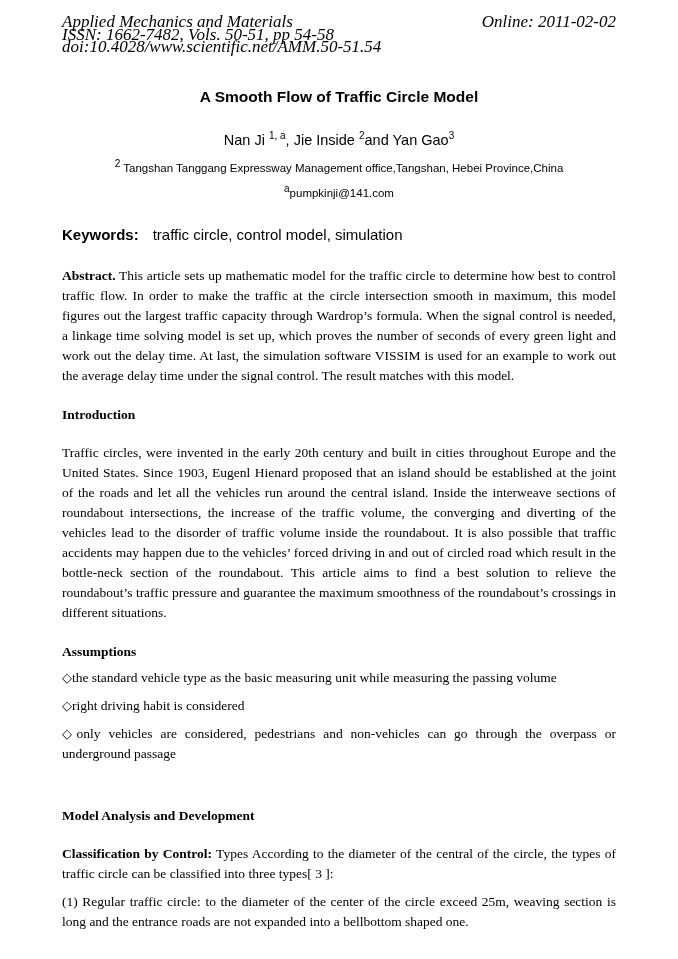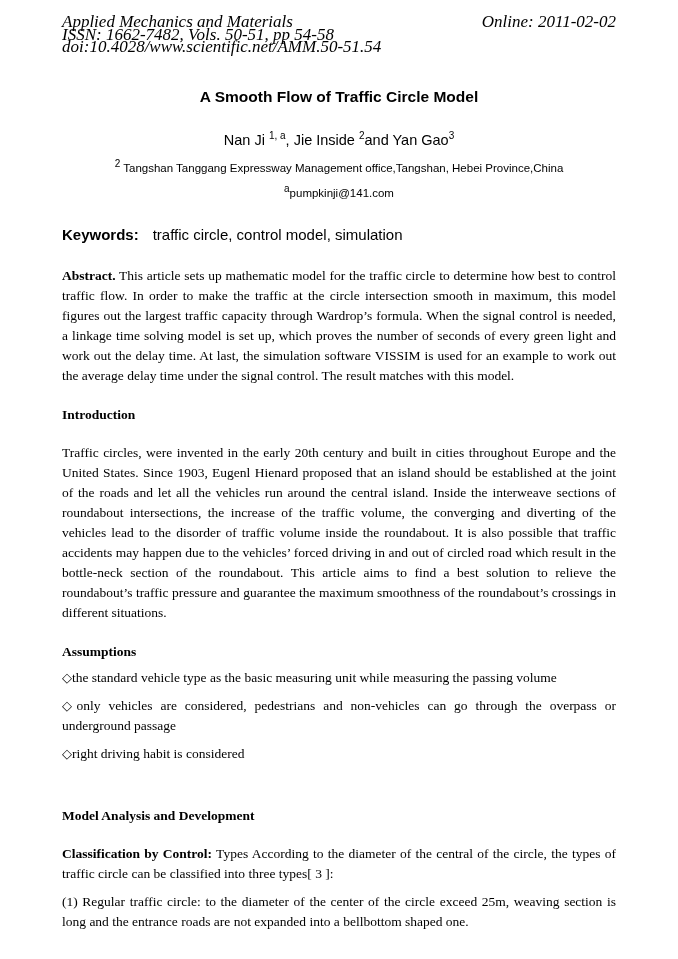--- a/index.html
+++ b/index.html
@@ -101,20 +101,20 @@
 
   <div class="keywords"><span class="kw-label">Keywords:</span><span class="kw-value">traffic circle, control model, simulation</span></div>
 
   <p class="para abstract"><span class="lead">Abstract.</span><span> This article sets up mathematic model for the traffic circle to determine how best to control traffic flow. In order to make the traffic at the circle intersection smooth in maximum, this model figures out the largest traffic capacity through Wardrop’s formula. When the signal control is needed, a linkage time solving model is set up, which proves the number of seconds of every green light and work out the delay time. At last, the simulation software VISSIM is used for an example to work out the average delay time under the signal control. The result matches with this model.</span></p>
 
   <p class="sect-head">Introduction</p>
   <p class="para after-head">Traffic circles, were invented in the early 20th century and built in cities throughout Europe and the United States. Since 1903, Eugenl Hienard proposed that an island should be established at the joint of the roads and let all the vehicles run around the central island. Inside the interweave sections of roundabout intersections, the increase of the traffic volume, the converging and diverting of the vehicles lead to the disorder of traffic volume inside the roundabout. It is also possible that traffic accidents may happen due to the vehicles’ forced driving in and out of circled road which result in the bottle-neck section of the roundabout. This article aims to find a best solution to relieve the roundabout’s traffic pressure and guarantee the maximum smoothness of the roundabout’s crossings in different situations.</p>
 
   <p class="sect-head">Assumptions</p>
   <p class="para tight"><span class="bullet-glyph">◇</span><span>the standard vehicle type as the basic measuring unit while measuring the passing volume</span></p>
+  <p class="para tight"><span class="bullet-glyph">◇</span><span>right driving habit is considered</span></p>
   <p class="para tight"><span class="bullet-glyph">◇</span><span>only vehicles are considered, pedestrians and non-vehicles can go through the overpass or underground passage</span></p>
-  <p class="para tight"><span class="bullet-glyph">◇</span><span>right driving habit is considered</span></p>
 
   <p class="sect-head model-gap">Model Analysis and Development</p>
   <p class="para after-head"><span class="lead">Classification by Control:</span><span> Types According to the diameter of the central of the circle, the types of traffic circle can be classified into three types[ 3 ]:</span></p>
   <p class="para tight">(1) Regular traffic circle: to the diameter of the center of the circle exceed 25m, weaving section is long and the entrance roads are not expanded into a bellbottom shaped one.</p>
 
 </div>
 
 </body></html>

